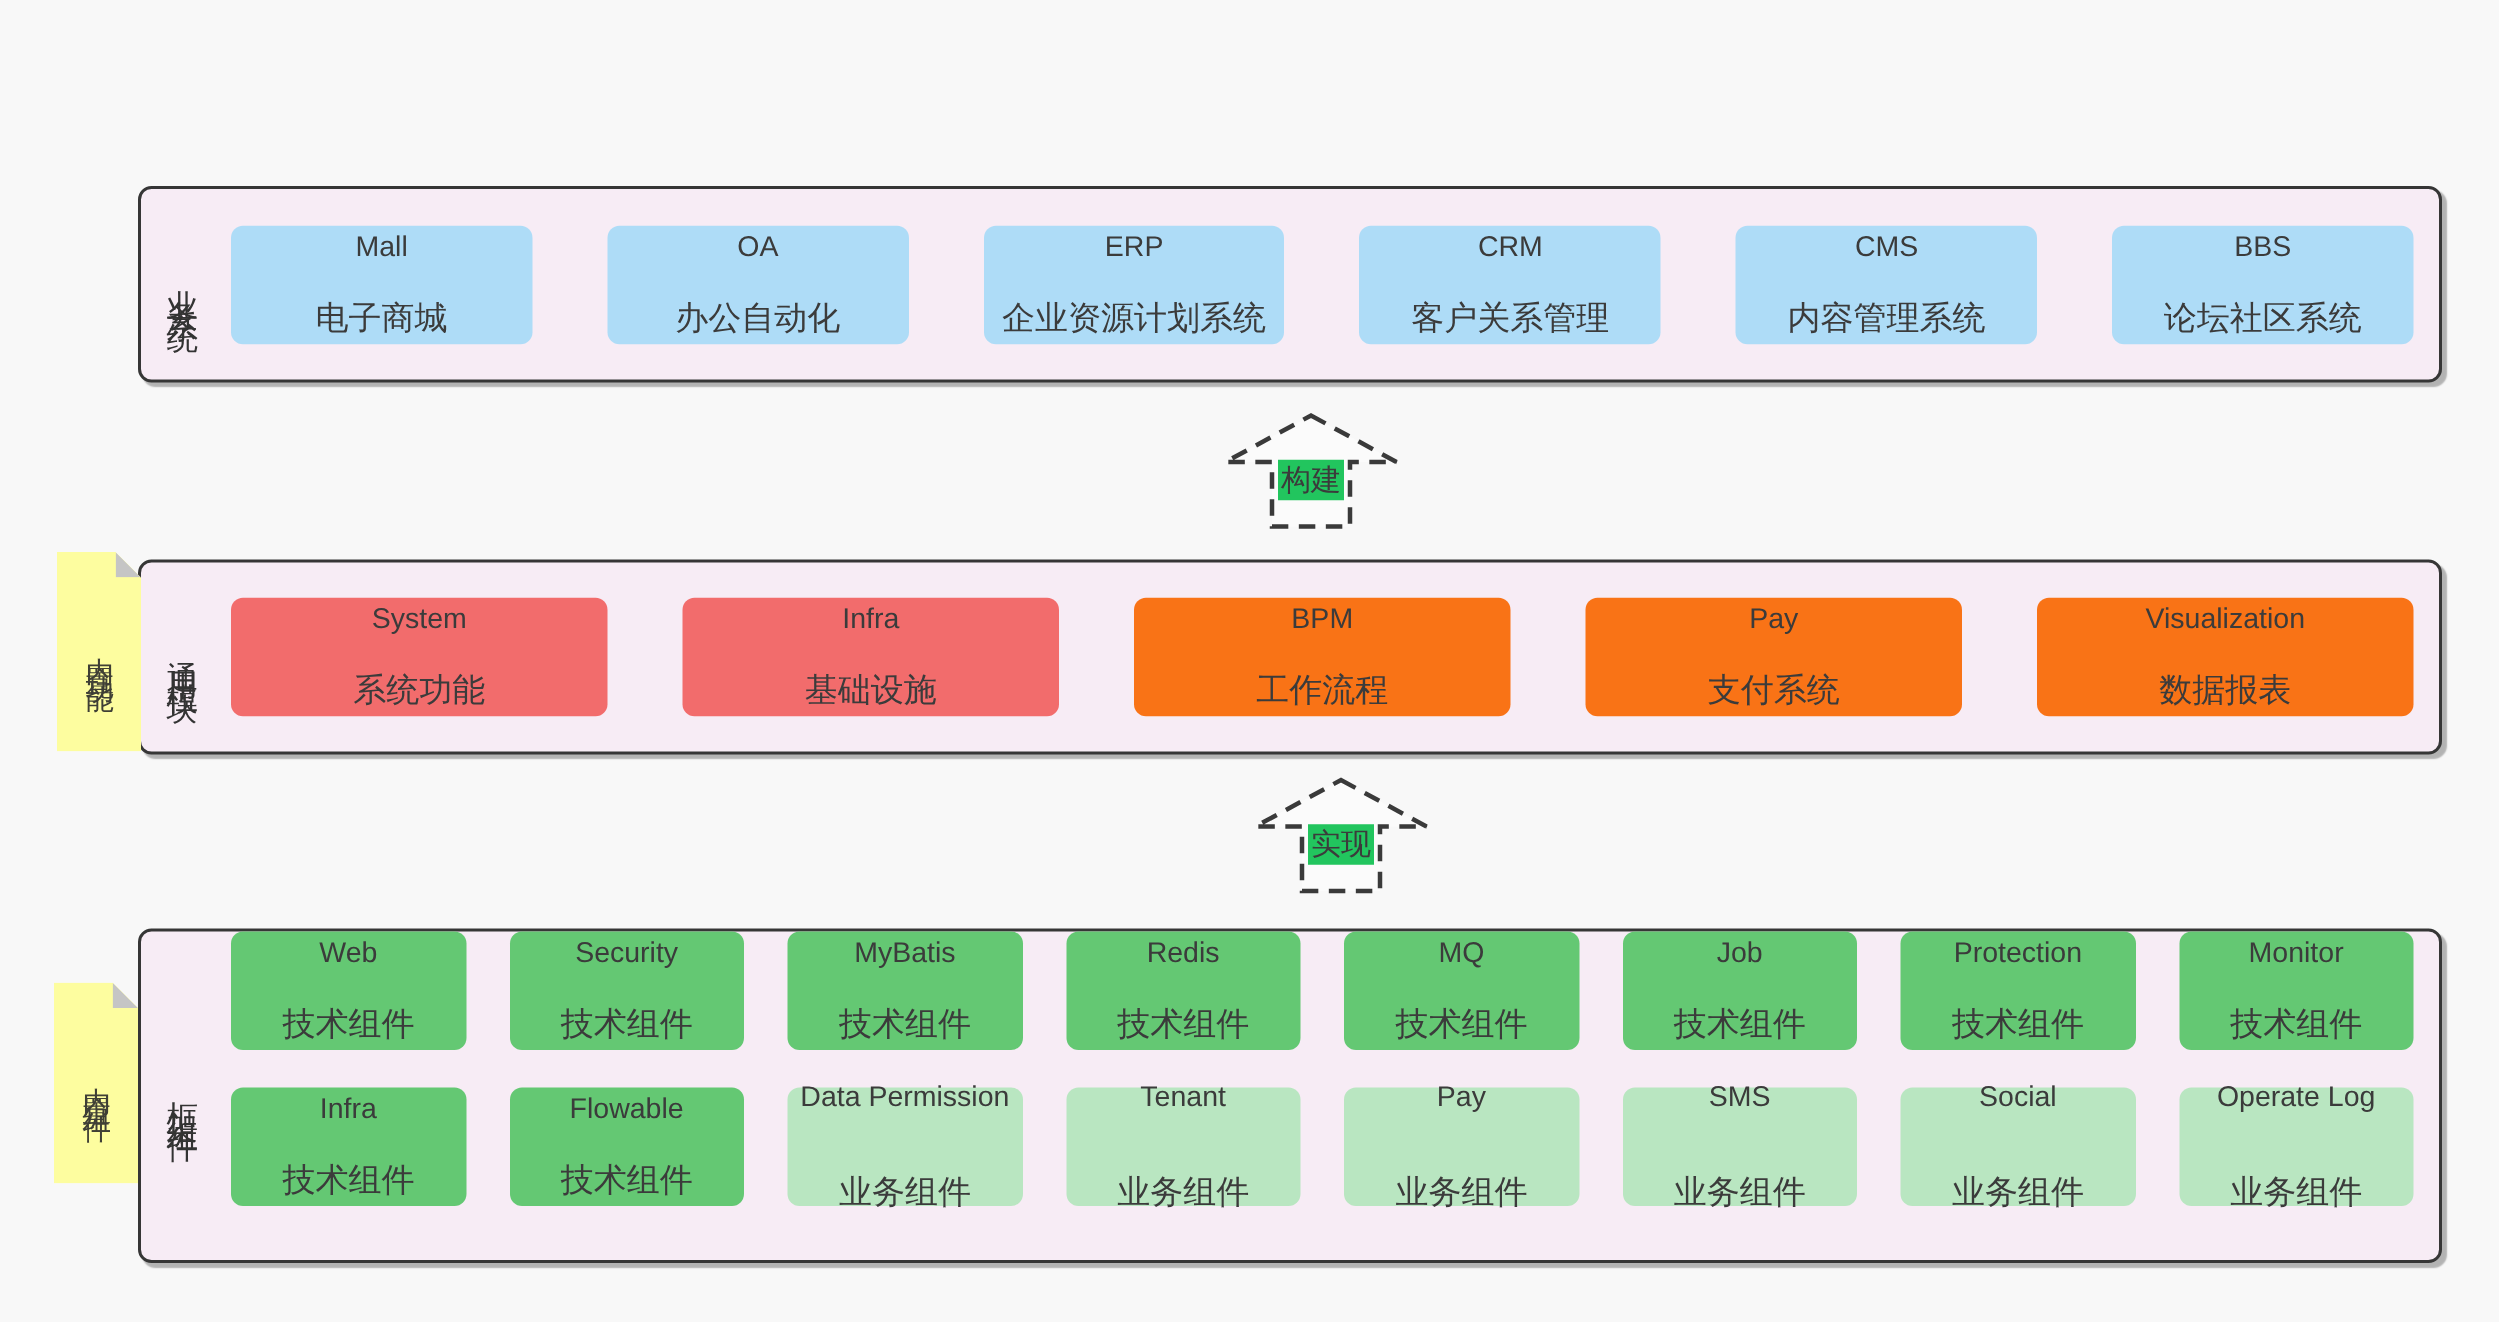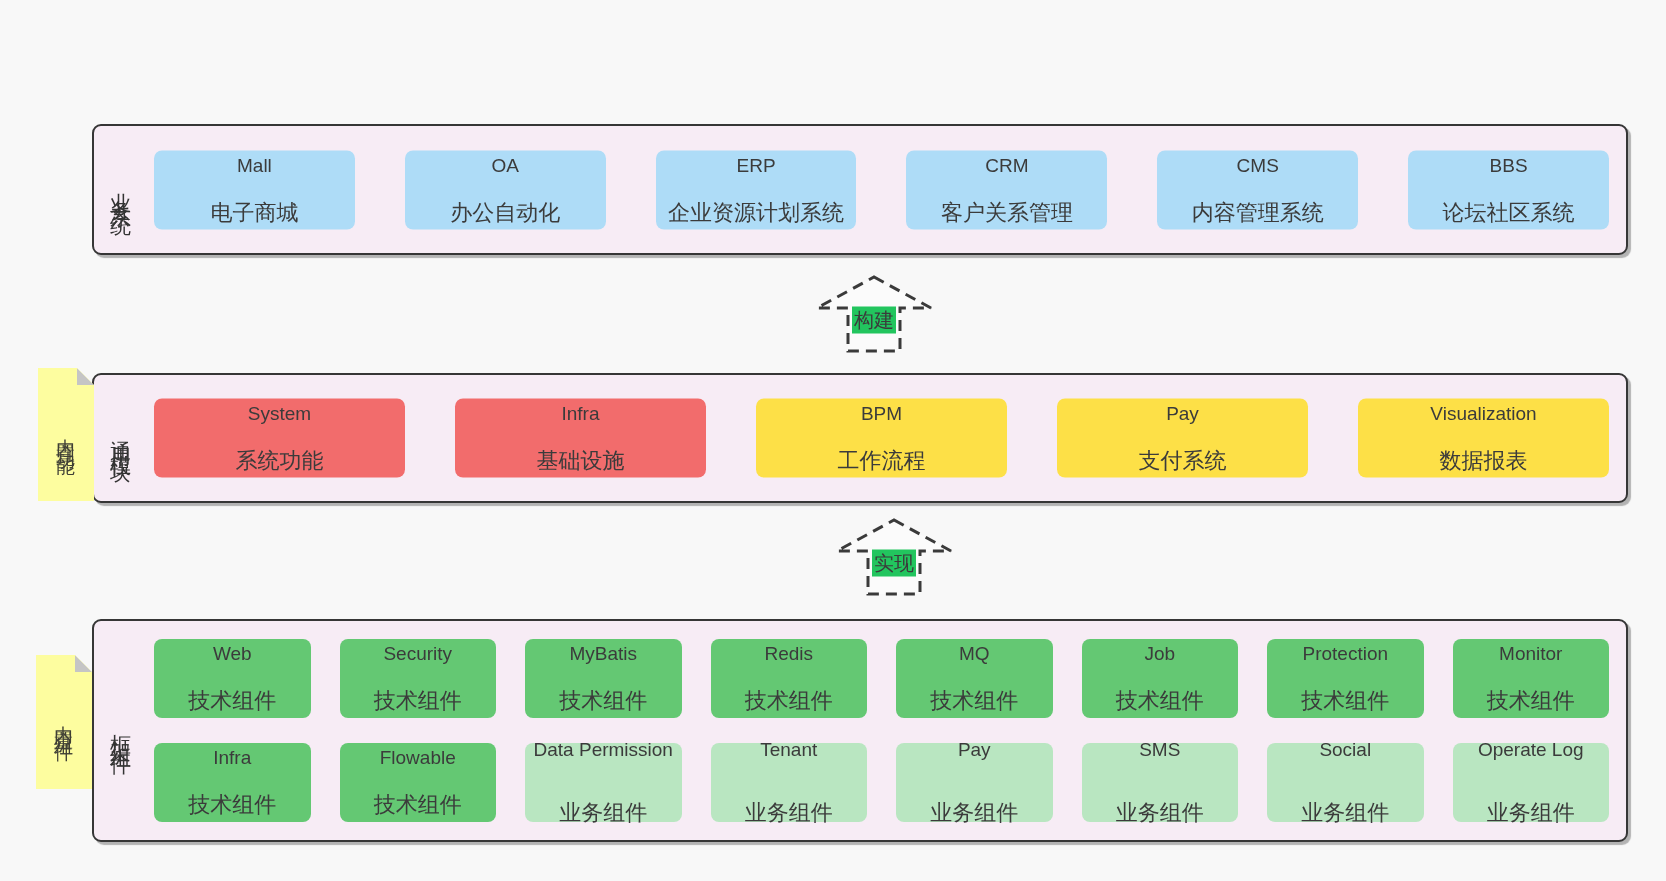--- a/index.html
+++ b/index.html
@@ -23,34 +23,34 @@
     font-size:21px;color:#333;
   }
   .vtext{writing-mode:vertical-rl;text-orientation:upright;letter-spacing:7px;line-height:1;}
 
   .row6{
     position:absolute;left:60px;right:17px;top:50%;transform:translateY(-50%);
     display:flex;gap:50px;
   }
   .rows8{
     position:absolute;left:60px;right:17px;top:0;bottom:0;
-    display:flex;flex-direction:column;justify-content:center;gap:25px;
+    display:flex;flex-direction:column;gap:25px;
   }
   .row8{display:flex;gap:29px;}
 
   .box{
     flex:1;height:79px;border-radius:8px;
     display:flex;flex-direction:column;align-items:center;justify-content:center;
     text-align:center;padding:18px 4px;box-sizing:border-box;
   }
   .box .name{font-size:19px;line-height:1.25;}
   .box .sub{font-size:22px;line-height:1.25;margin-top:21px;}
   .blue{background:#aedcf7;}
   .red{background:#f26c6c;}
-  .pink{background:#fde047;}
+  .pink{background:#f97316;}
   .green{background:#64c873;}
   .lightgreen{background:#b9e6c1;gap:16px;}
 
   .note{
     position:absolute;width:56px;background:#fdfd9f;z-index:3;
     clip-path:polygon(0 0,calc(100% - 17px) 0,100% 17px,100% 100%,0 100%);
     display:flex;align-items:center;justify-content:center;
     font-size:19px;color:#3f3f35;
   }
   #note-modules{left:38px;top:368px;height:133px;}

